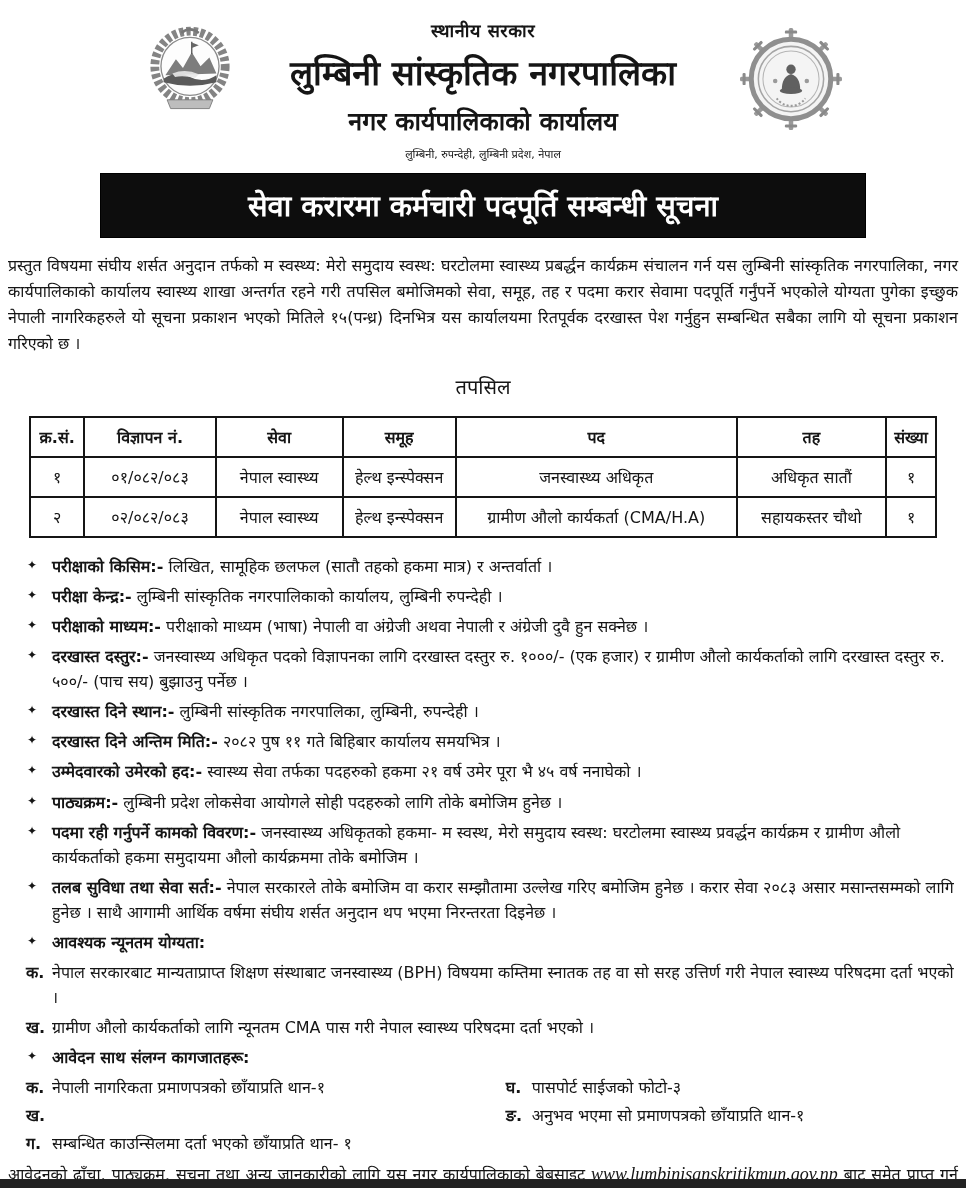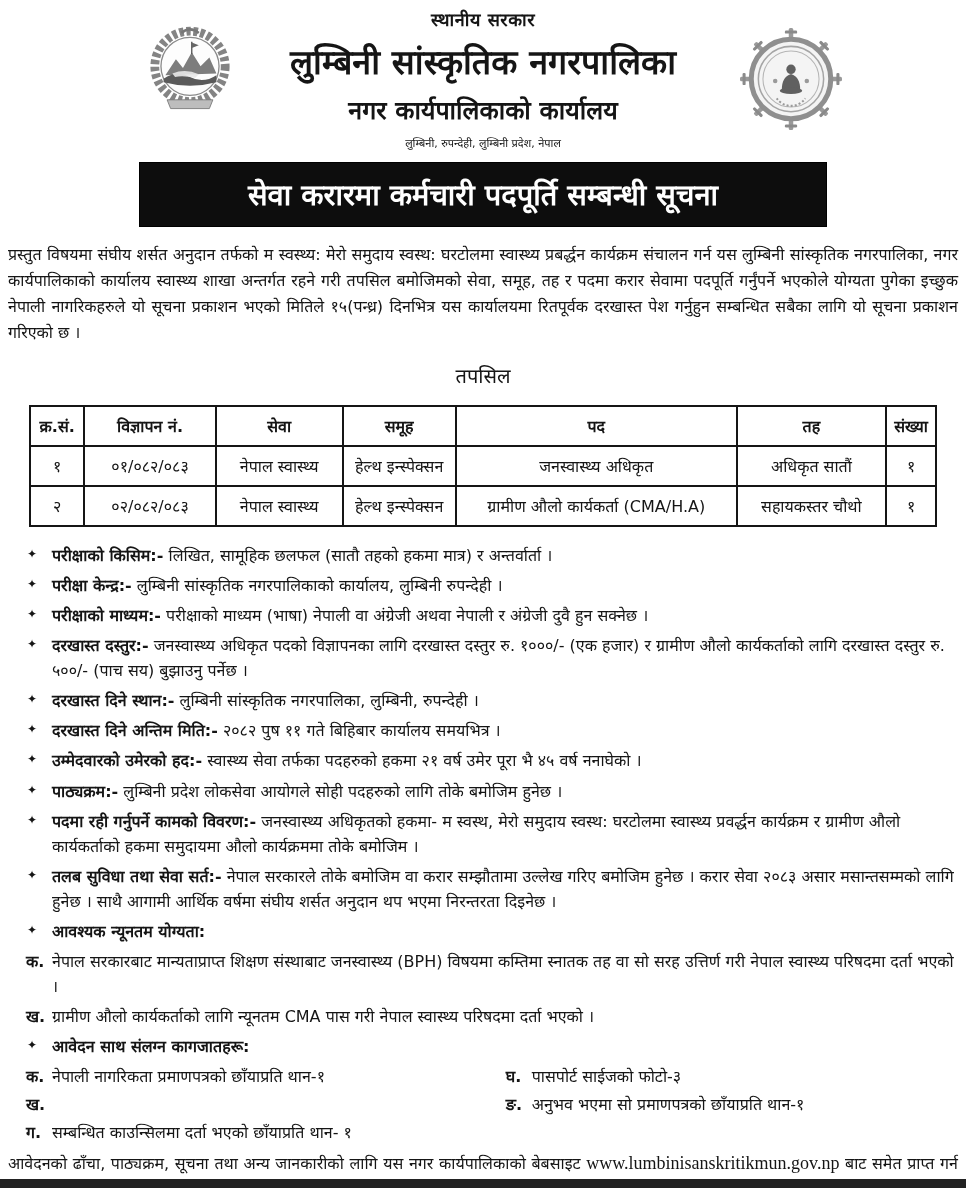--- a/index.html
+++ b/index.html
@@ -1,27 +1,27 @@
 <!DOCTYPE html>
 <html><head>
 <meta charset="utf-8">
 <style>
   html,body{margin:0;padding:0;background:#e9e9e9;}
   .page{position:relative;width:966px;height:1188px;margin:0 auto;background:#ffffff;
         font-family:"DejaVu Sans","Liberation Sans",sans-serif;color:#151515;overflow:hidden;}
   
-  .hdr{position:relative;text-align:center;padding-top:7px;}
+  .hdr{position:relative;text-align:center;padding-top:18px;}
   .gov-label{font-size:18px;font-weight:700;letter-spacing:.5px;}
   .muni-title{font-size:34px;font-weight:800;margin:7px 0 0;}
   .office-title{font-size:25px;font-weight:700;margin:8px 0 0;}
   .address{font-size:11px;font-weight:400;margin-top:9px;}
   .logo-left{position:absolute;left:146px;top:22px;}
   .logo-right{position:absolute;left:740px;top:28px;}
   
-  .banner{width:686px;margin:13px auto 0;background:#0d0d0d;color:#fff;text-align:center;
+  .banner{width:764px;margin:13px auto 0;background:#0d0d0d;color:#fff;text-align:center;
           font-size:29px;font-weight:800;padding:11px 0 13px;box-shadow:0 0 0 1px #000;}
   .pub-date{text-align:center;font-size:17px;font-weight:700;margin:12px 0 7px;}
   
   .intro{font-size:16px;line-height:1.62;text-align:justify;margin:16px 8px;}
   
   .caption{text-align:center;font-size:20px;font-weight:400;margin:7px 0 7px;}
   table.vac{width:908px;margin:16px auto;border-collapse:collapse;}
   table.vac th,table.vac td{border:2.5px solid #151515;text-align:center;font-size:16px;padding:8px 3px;}
   table.vac th{font-weight:700;}
   
@@ -31,21 +31,21 @@
   .bl{font-weight:800;}
   .sub{position:relative;padding-left:44px;font-size:16px;line-height:1.57;margin-bottom:5px;}
   .sub .lt{position:absolute;left:18px;font-weight:600;}
   .docrow{display:flex;margin-bottom:4px;}
   .doccell{position:relative;padding-left:44px;font-size:16px;line-height:1.5;}
   .doccell .lt{position:absolute;left:18px;font-weight:600;}
   .doc-left{width:50.5%;box-sizing:border-box;}
   .doc-right{flex:1;box-sizing:border-box;}
   
   .footnote{margin:4px 8px 0;font-size:16px;line-height:1.62;text-align:justify;}
-  .url{font-family:"Liberation Serif","DejaVu Serif",serif;font-size:18px;}
+  .url{font-family:"Liberation Serif","DejaVu Serif",serif;font-size:18px;font-style:italic;}
   .bottom-bar{position:absolute;left:0;bottom:0;width:966px;height:9px;background:#222;}
 </style>
 </head>
 <body>
 
 <div class="page">
 
   <div class="hdr">
     <span class="logo-left">
       <svg width="88" height="94" viewBox="0 0 100 106">

